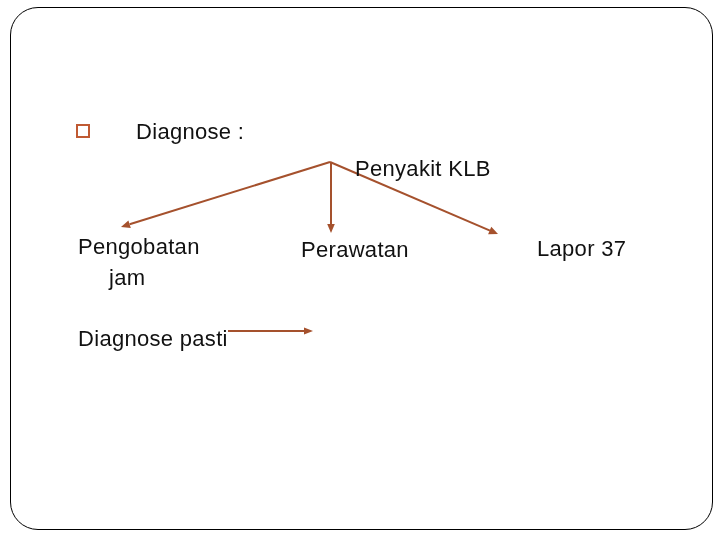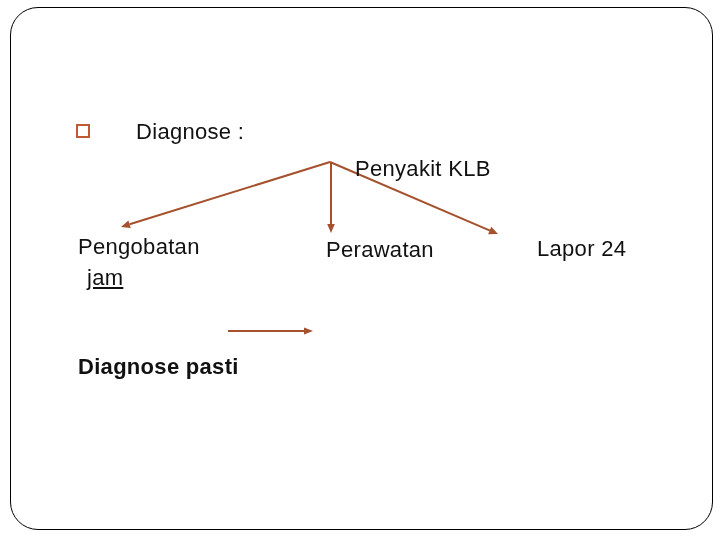--- a/index.html
+++ b/index.html
@@ -55,24 +55,24 @@
   .bullet-square {
     position: absolute;
     left: 76px; top: 124px;
     width: 14px; height: 14px;
     border: 2px solid var(--bullet);
     background: transparent;
   }
   .heading-label   { left: 92px;  top: 119px; margin-left: 44px; }
   .root-label      { left: 355px; top: 119px; margin-top: 37px; }
   .node-pengobatan { left: 78px;  top: 234px; }
-  .node-jam        { left: 87px; top: 265px; text-decoration: underline; }
-  .node-perawatan  { left: 301px; top: 237px; margin-left: 25px; }
+  .node-jam        { left: 109px; top: 265px; }
+  .node-perawatan  { left: 301px; top: 237px; }
   .node-lapor      { left: 537px; top: 236px; }
-  .node-diagnose-pasti { left: 78px;  top: 354px; font-weight: bold; }
+  .node-diagnose-pasti { left: 78px;  top: 326px; }
   .node-ambil          { left: 390px; top: 338px; }
 </style>
 </head>
 <body>
 
 <div class="slide">
 
   <div class="frame"></div>
 
   <svg class="connector-overlay" viewBox="0 0 720 540" aria-hidden="true">
@@ -95,18 +95,18 @@
   <div class="txt heading-label">Diagnose :</div>
 
   <div class="txt root-label">Penyakit KLB</div>
 
   <div class="txt node-pengobatan">Pengobatan</div>
 
   <div class="txt node-jam">jam</div>
 
   <div class="txt node-perawatan">Perawatan</div>
 
-  <div class="txt node-lapor">Lapor 24</div>
+  <div class="txt node-lapor">Lapor 37</div>
 
   <div class="txt node-diagnose-pasti">Diagnose pasti</div>
 
 
 </div>
 
 </body></html>

